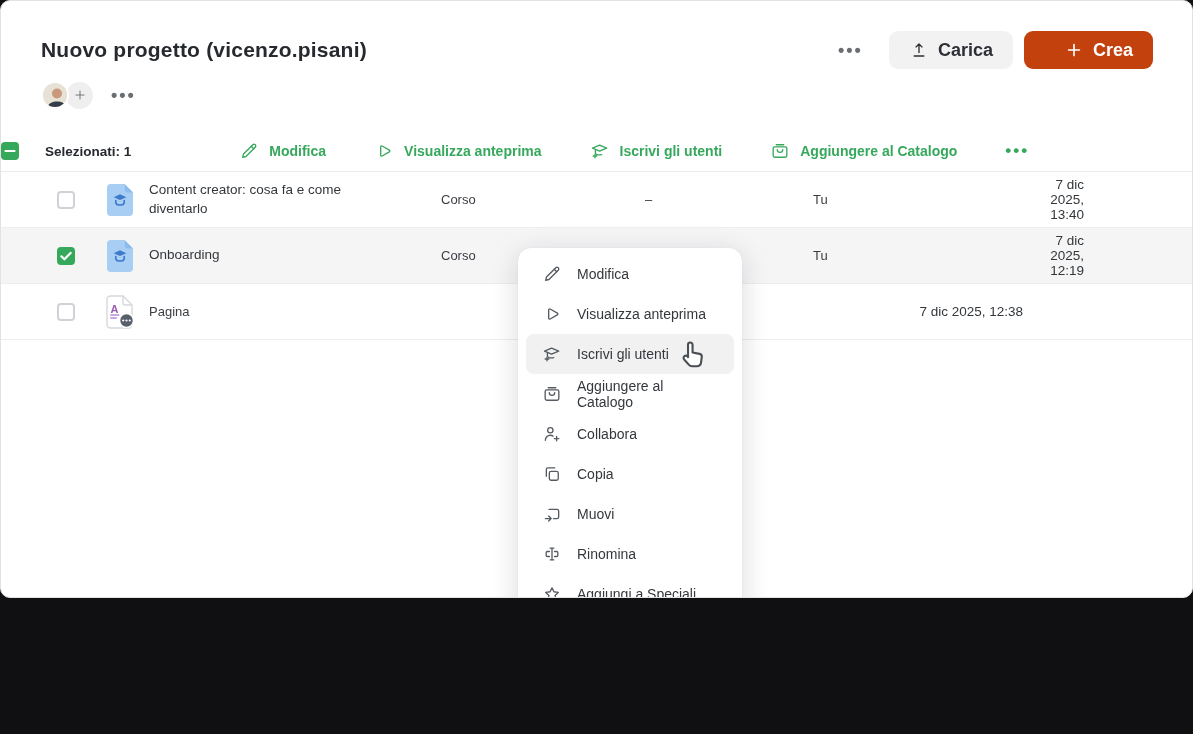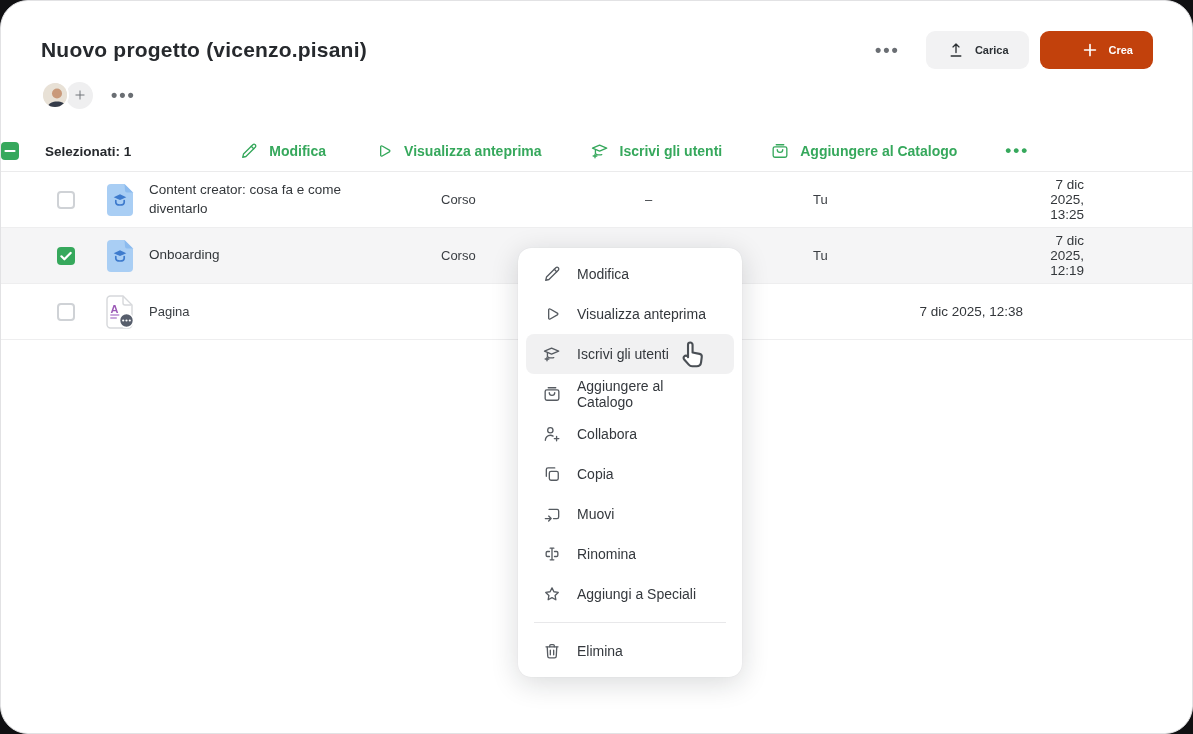--- a/index.html
+++ b/index.html
@@ -1,29 +1,29 @@
 <!DOCTYPE html>
 <html><head>
 <meta charset="utf-8">
 <style>
   html,body{margin:0;padding:0;background:#101012;}
   *{box-sizing:border-box;}
   .app{
-    position:relative;width:1193px;height:734px;background:#ffffff;
-    border-radius:28px;border:1px solid #e2e2e4;overflow:hidden;
+    position:relative;width:1193px;height:598px;background:#ffffff;
+    border-radius:10px;border:1px solid #e2e2e4;overflow:hidden;
     font-family:"Liberation Sans",sans-serif;color:#303438;
   }
   
   .header{display:flex;align-items:center;justify-content:space-between;padding:30px 39px 0 40px;}
   .page-title{font-size:21px;font-weight:700;color:#26292d;letter-spacing:.2px;}
   .header-right{display:flex;align-items:center;gap:26px;}
   .dots{color:#6a6e73;font-size:18px;font-weight:700;letter-spacing:2px;line-height:1;cursor:pointer;}
   .btns{display:flex;gap:11px;}
   .btn{display:flex;align-items:center;gap:9px;height:38px;padding:0 20px;border-radius:9px;
-       font-size:11px;font-weight:700;cursor:pointer;border:none;}
+       font-size:18px;font-weight:700;cursor:pointer;border:none;}
   .btn-gray{background:#f2f2f3;color:#2c3034;}
   .btn-green{background:#c2410c;color:#ffffff;padding-left:40px;}
   
   .people{display:flex;align-items:center;padding:12px 0 0 40px;}
   .avatar{width:28px;height:28px;border-radius:50%;overflow:hidden;border:2px solid #fff;z-index:2;background:#e9e2d9;}
   .add-person{width:27px;height:27px;border-radius:50%;background:#efeff0;color:#6a6e73;display:flex;
       align-items:center;justify-content:center;font-size:16px;margin-left:-3px;cursor:pointer;}
   .people .dots{margin-left:18px;}
   
   .selbar{display:flex;align-items:center;height:41px;margin-top:22px;border-bottom:1px solid #ebebec;}
@@ -148,21 +148,21 @@
       <svg class="ricon" viewBox="0 0 30 34">
         <path d="M2 5a4 4 0 0 1 4-4h13.5L28 9.5V29a4 4 0 0 1-4 4H6a4 4 0 0 1-4-4z" fill="#a9cef4"></path>
         <path d="M19.5 1L28 9.5h-6a2 2 0 0 1-2-2z" fill="#8cbbee"></path>
         <path d="M15 11.3l6.3 2.9-6.3 2.9-6.3-2.9z" fill="#3e7bcd"></path>
         <path d="M10.8 17.6v1.6c0 1.6 1.9 2.8 4.2 2.8s4.2-1.2 4.2-2.8v-1.6" fill="none" stroke="#3e7bcd" stroke-width="1.7" stroke-linecap="round"></path>
       </svg>
       <div class="rtitle">Content creator: cosa fa e come diventarlo</div>
       <div class="rtype">Corso</div>
       <div class="rextra">–</div>
       <div class="rowner">Tu</div>
-      <div class="rdate">7 dic 2025, 13:25</div>
+      <div class="rdate">7 dic 2025, 13:40</div>
     </div>
 
     <div class="trow selected">
       <div>
         <div class="checkbox cb-green">
           <svg viewBox="0 0 18 18" width="18" height="18">
             <path d="M4.4 9.3l3 3 6.2-6.4" fill="none" stroke="#fff" stroke-width="2.2" stroke-linecap="round" stroke-linejoin="round"></path>
           </svg>
         </div>
       </div>

